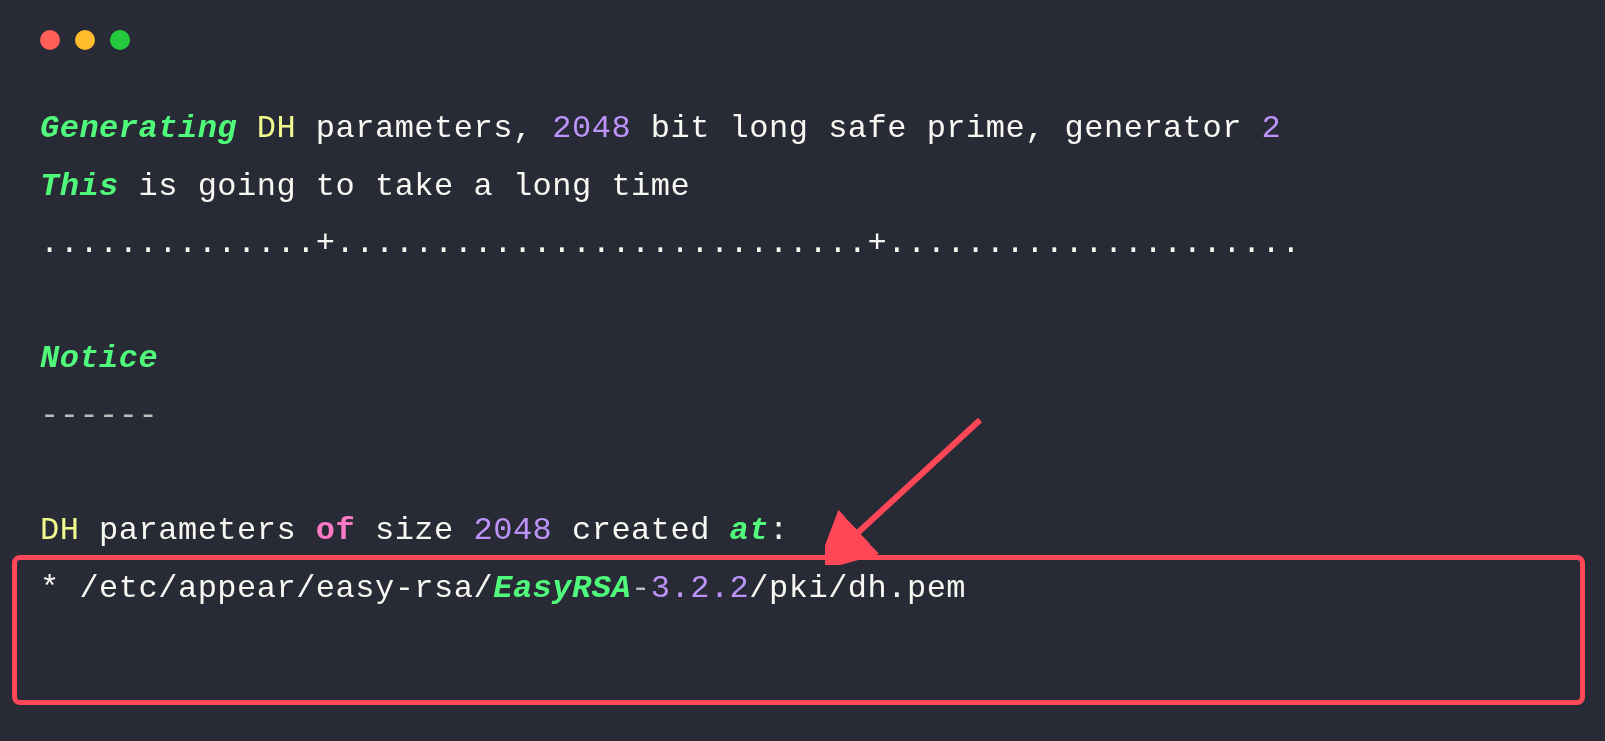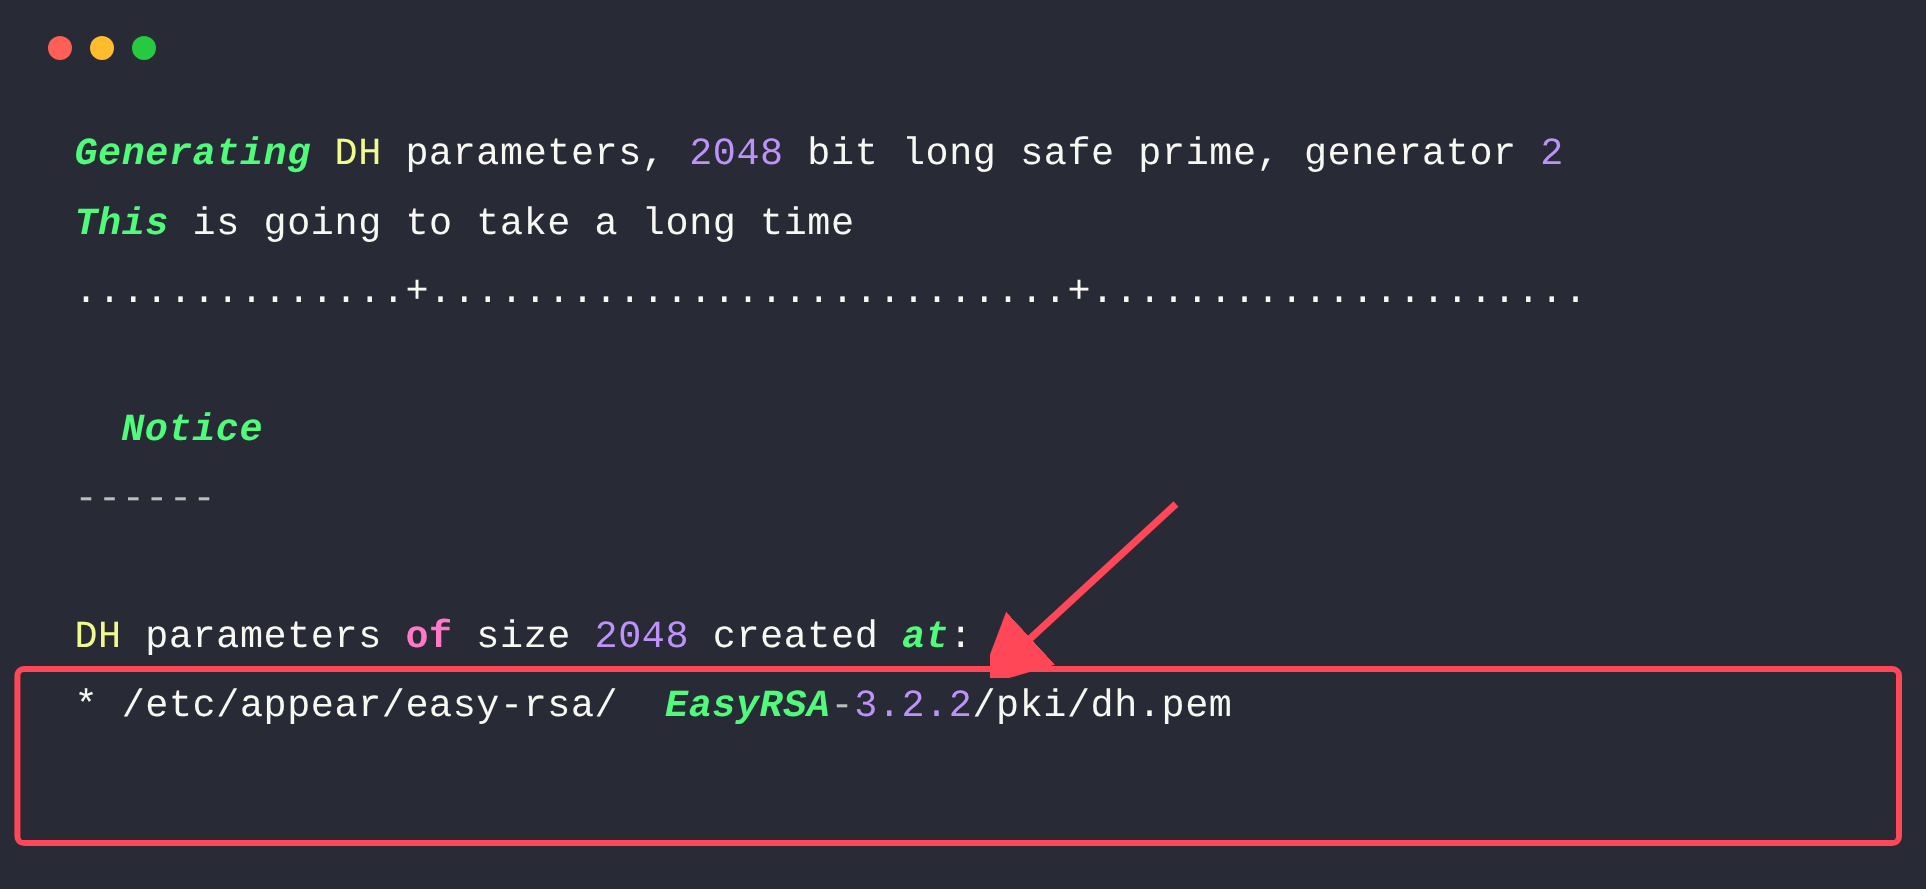--- a/index.html
+++ b/index.html
@@ -25,21 +25,21 @@
     }
     .control-dot {
       width: 20px;
       height: 20px;
       border-radius: 50%;
     }
     .dot-red { background: #ff5f56; }
     .dot-yellow { background: #ffbd2e; }
     .dot-green { background: #27c93f; }
     .terminal-content {
-      padding: 30px 40px 40px 62px;
+      padding: 30px 40px 40px 40px;
       line-height: 1.8;
       letter-spacing: 0.5px;
     }
     .line {
       white-space: nowrap;
       overflow: hidden;
     }
     .green-italic {
       color: #50fa7b;
       font-style: italic;
@@ -58,21 +58,20 @@
       color: #bdbdbd;
     }
     .magenta {
       color: #ff79c6;
       font-weight: bold;
     }
     .green-bold-italic {
       color: #50fa7b;
       font-style: italic;
       font-weight: bold;
-      margin-left: 39px;
     }
     .blank-line {
       height: 57px;
     }
     .highlight-box {
       position: absolute;
       border: 5px solid #ff4757;
       border-radius: 8px;
       pointer-events: none;
     }

